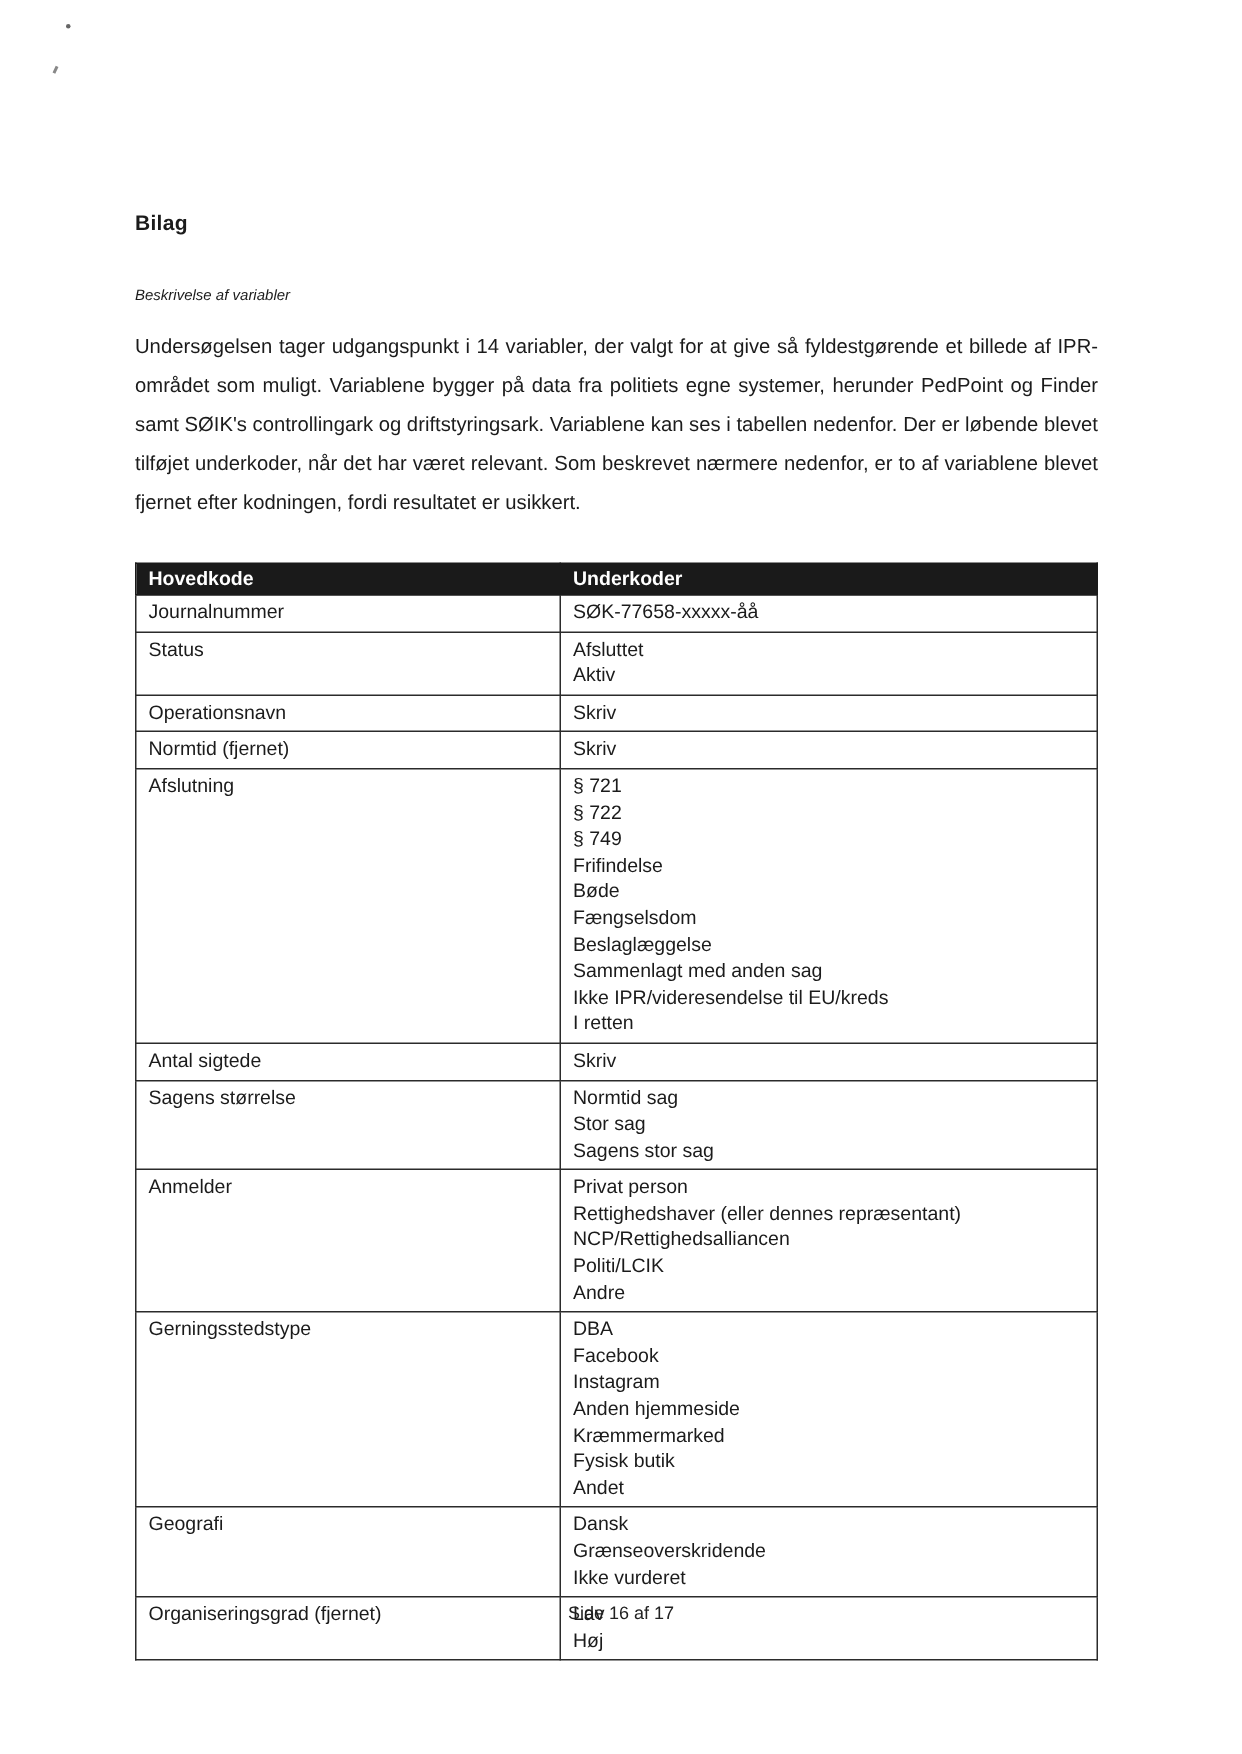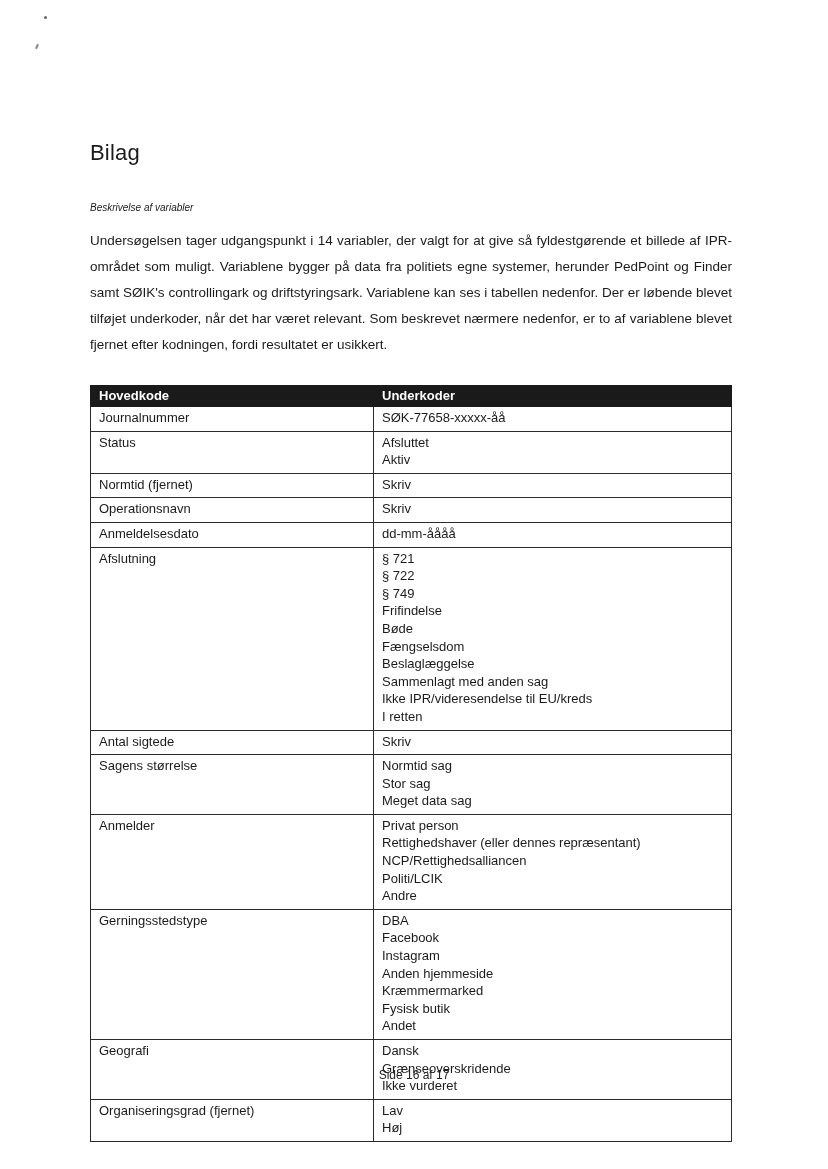--- a/index.html
+++ b/index.html
@@ -33,22 +33,22 @@
     background: #888;
     transform: rotate(25deg);
   }
   .content {
     position: absolute;
     left: 90px;
     top: 140px;
     width: 642px;
   }
   .heading {
-    font-size: 22px;
-    font-weight: normal;
+    font-size: 14px;
+    font-weight: bold;
     margin: 0 0 36px 0;
     letter-spacing: 0.2px;
   }
   .subtitle {
     font-style: italic;
     font-size: 10px;
     margin: 0 0 15px 0;
   }
   .body-paragraph {
     font-size: 13.5px;
@@ -121,35 +121,29 @@
           </td>
         </tr>
         <tr>
           <td>Status</td>
           <td>
             <div>Afsluttet</div>
             <div>Aktiv</div>
           </td>
         </tr>
         <tr>
+          <td>Operationsnavn</td>
+          <td>
+            <div>Skriv</div>
+          </td>
+        </tr>
+        <tr>
           <td>Normtid (fjernet)</td>
           <td>
             <div>Skriv</div>
-          </td>
-        </tr>
-        <tr>
-          <td>Operationsnavn</td>
-          <td>
-            <div>Skriv</div>
-          </td>
-        </tr>
-        <tr>
-          <td>Anmeldelsesdato</td>
-          <td>
-            <div>dd-mm-åååå</div>
           </td>
         </tr>
         <tr>
           <td>Afslutning</td>
           <td>
             <div>§ 721</div>
             <div>§ 722</div>
             <div>§ 749</div>
             <div>Frifindelse</div>
             <div>Bøde</div>
@@ -164,21 +158,21 @@
           <td>Antal sigtede</td>
           <td>
             <div>Skriv</div>
           </td>
         </tr>
         <tr>
           <td>Sagens størrelse</td>
           <td>
             <div>Normtid sag</div>
             <div>Stor sag</div>
-            <div>Meget data sag</div>
+            <div>Sagens stor sag</div>
           </td>
         </tr>
         <tr>
           <td>Anmelder</td>
           <td>
             <div>Privat person</div>
             <div>Rettighedshaver (eller dennes repræsentant)</div>
             <div>NCP/Rettighedsalliancen</div>
             <div>Politi/LCIK</div>
             <div>Andre</div>

